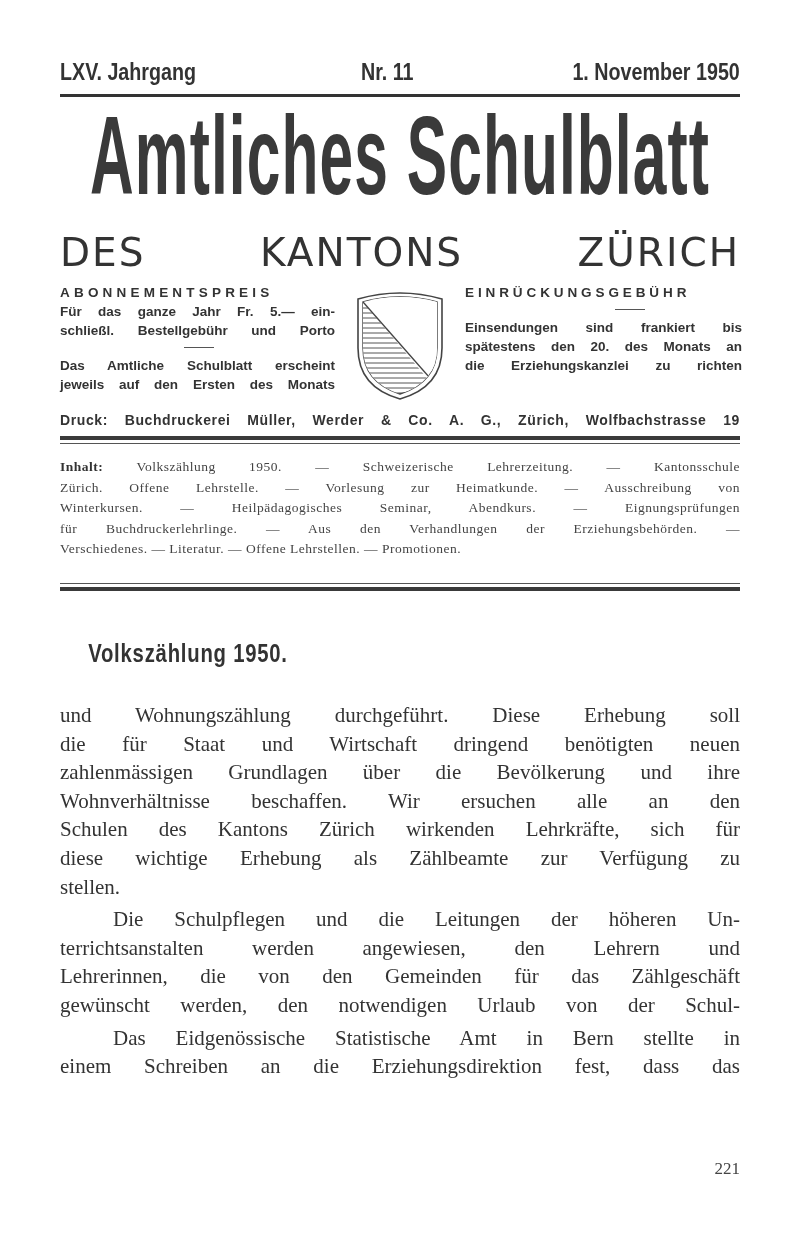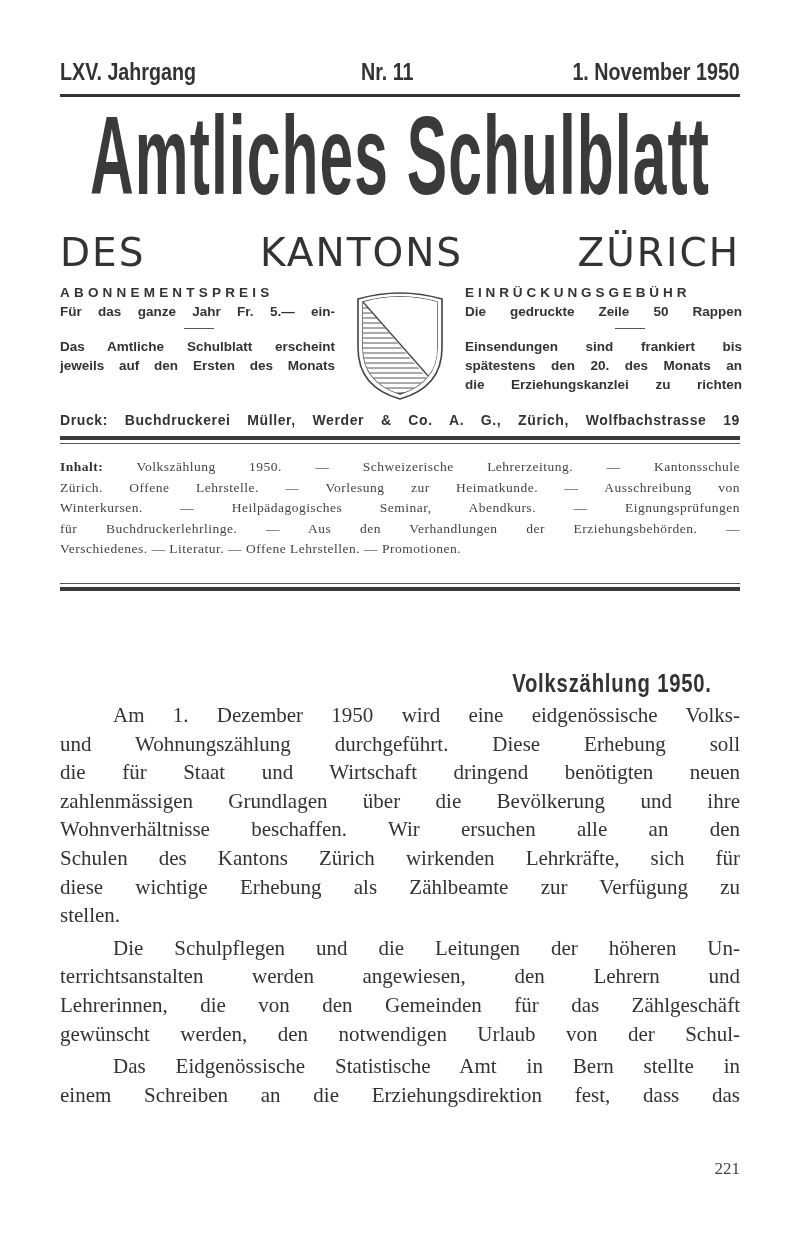--- a/index.html
+++ b/index.html
@@ -48,21 +48,21 @@
   .rule-b { top: 583px; }
   .rule-b .thick { margin-top: 3px; }
 
   .inhalt { position: absolute; top: 457px; left: 0; width: 680px;
     font-family: "Liberation Serif", serif; font-size: 13.5px; line-height: 20.5px; color: #444;
     text-align: justify; letter-spacing: 0.5px; }
   .inhalt .line { display: block; text-align: justify; text-align-last: justify; white-space: nowrap; }
   .inhalt .line.last { text-align-last: left; }
   .inhalt b { font-weight: bold; color: #333; }
 
-  .article-title { position: absolute; top: 668px; left: 0; width: 680px; text-align: right; }
+  .article-title { position: absolute; top: 638px; left: 0; width: 680px; text-align: left; }
   .article-title span { display: inline-block; font-family: "Liberation Sans", sans-serif; font-weight: bold;
     font-size: 26px; line-height: 30px; color: #333; transform: scaleX(0.78); letter-spacing: 1px; }
 
   .body-text { position: absolute; top: 701px; left: 0; width: 680px;
     font-family: "Liberation Serif", serif; font-size: 21px; line-height: 28.6px; color: #333; }
   .body-text .line { display: block; white-space: nowrap; text-align: justify; text-align-last: justify; }
   .body-text .line.indent { padding-left: 53px; }
   .body-text .line.last { text-align-last: left; }
   .para-gap { height: 4px; }
 
@@ -83,20 +83,21 @@
 
   <div class="title-wrap">
     <div class="title-inner">Amtliches Schulblatt</div>
   </div>
 
   <div class="subtitle">DES KANTONS ZÜRICH</div>
 
   <div class="info-left">
     <div class="spaced">ABONNEMENTSPREIS</div>
     <div class="just">Für das ganze Jahr Fr. 5.— ein-</div>
+    <div class="just">schließl. Bestellgebühr und Porto</div>
     <div class="dash-sep"></div>
     <div class="just">Das Amtliche Schulblatt erscheint</div>
     <div class="just">jeweils auf den Ersten des Monats</div>
   </div>
 
   <svg class="shield" viewBox="0 0 90 110">
     <defs>
       <clipPath id="shieldInner">
         <path d="M8 12 Q45 2 82 12 L82 58 Q82 92 45 104 Q8 92 8 58 Z"></path>
       </clipPath>
@@ -126,21 +127,20 @@
           <line x1="0" y1="103" x2="90" y2="103"></line>
       </g>
       <polygon points="8,0 90,0 90,100" fill="#fff"></polygon>
       <polygon points="8,12 82,100 90,100 90,0 8,0" fill="#fff"></polygon>
       <line x1="8" y1="12" x2="82" y2="96" stroke="#444" stroke-width="1.4"></line>
     </g>
   </svg>
 
   <div class="info-right">
     <div class="spaced-r">EINRÜCKUNGSGEBÜHR</div>
-    <div class="just">Die gedruckte Zeile 50 Rappen</div>
     <div class="dash-sep"></div>
     <div class="just">Einsendungen sind frankiert bis</div>
     <div class="just">spätestens den 20. des Monats an</div>
     <div class="just">die Erziehungskanzlei zu richten</div>
   </div>
 
   <div class="druck">Druck: Buchdruckerei Müller, Werder &amp; Co. A. G., Zürich, Wolfbachstrasse 19</div>
 
   <div class="double-rule rule-a">
     <div class="thick"></div>
@@ -159,21 +159,20 @@
     <div class="thin"></div>
       <div class="thick"></div>
   </div>
 
   <div class="article-title">
     <span>Volkszählung 1950.</span>
   </div>
 
   <div class="body-text">
     <div>
-      <span class="line indent">Am 1. Dezember 1950 wird eine eidgenössische Volks-</span>
       <span class="line">und Wohnungszählung durchgeführt. Diese Erhebung soll</span>
       <span class="line">die für Staat und Wirtschaft dringend benötigten neuen</span>
       <span class="line">zahlenmässigen Grundlagen über die Bevölkerung und ihre</span>
       <span class="line">Wohnverhältnisse beschaffen. Wir ersuchen alle an den</span>
       <span class="line">Schulen des Kantons Zürich wirkenden Lehrkräfte, sich für</span>
       <span class="line">diese wichtige Erhebung als Zählbeamte zur Verfügung zu</span>
       <span class="line last">stellen.</span>
     </div>
     <div class="para-gap"></div>
     <div>

